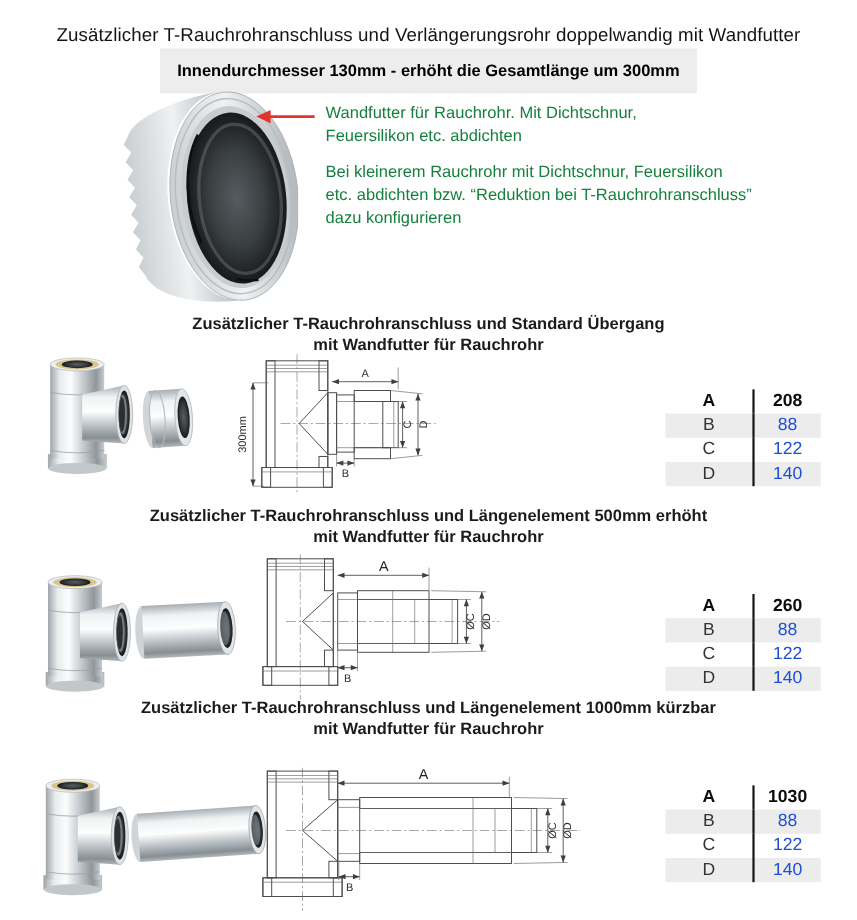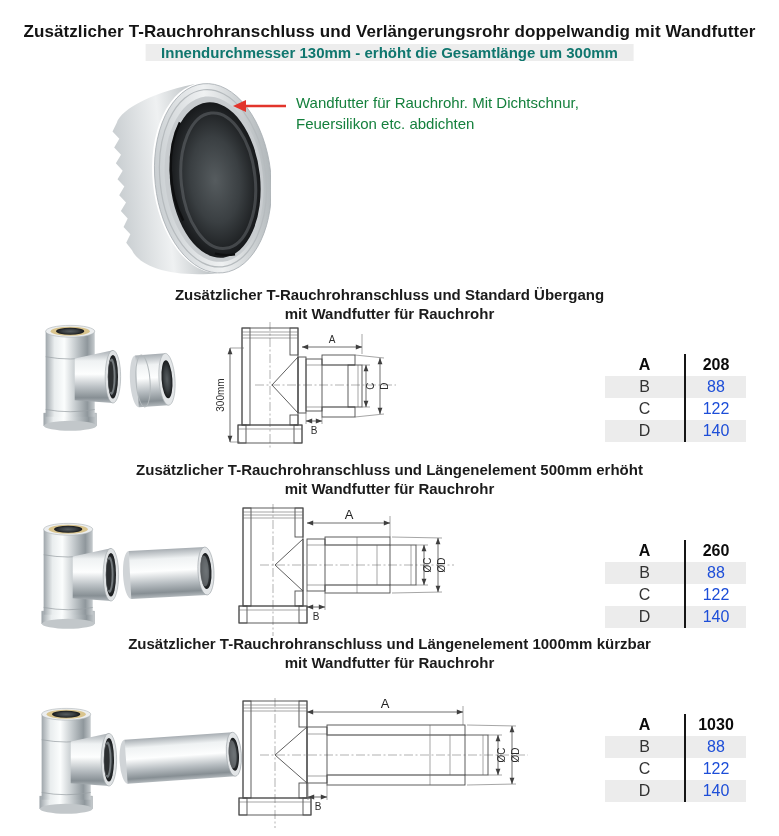--- a/index.html
+++ b/index.html
@@ -5,26 +5,26 @@
   * { margin:0; padding:0; box-sizing:border-box; }
   html,body { background:#ffffff; }
   body {
     position:relative; width:779px; height:836px; overflow:hidden;
     font-family:"Liberation Sans", sans-serif; color:#222;
   }
   .abs { position:absolute; }
 
   .page-title {
     position:absolute; top:22px; left:0; width:779px; text-align:center;
-    font-size:17px; font-weight:bold; color:#141414; letter-spacing:0.1px;
+    font-size:17px; font-weight:normal; color:#141414; letter-spacing:0.1px;
   }
   .page-subtitle {
     position:absolute; top:44px; left:50%; transform:translateX(-50%);
-    background:#ededed; padding:0 16px; white-space:nowrap;
-    font-size:15px; font-weight:bold; color:#0f766e;
+    background:#ededed; padding:12px 16px; white-space:nowrap;
+    font-size:15px; font-weight:bold; color:#000000;
   }
 
   .intro-text { position:absolute; left:296px; top:92px; width:470px; }
   .intro-text p {
     white-space:pre-line; font-size:15px; line-height:21px; color:#15803d;
     margin-bottom:12px;
   }
 
   .sec-heading {
     position:absolute; left:0; width:779px; text-align:center;
@@ -130,20 +130,23 @@
 </svg>
 
 <svg class="abs" style="left:230px;top:96px" width="60" height="20" viewBox="0 0 60 20">
   <line x1="13" y1="10" x2="56" y2="10" stroke="#e2342b" stroke-width="2.4"></line>
   <polygon points="3,10 16,4 16,16" fill="#e2342b"></polygon>
 </svg>
 
 <div class="intro-text">
   <p>Wandfutter für Rauchrohr. Mit Dichtschnur,
 Feuersilikon etc. abdichten</p>
+  <p>Bei kleinerem Rauchrohr mit Dichtschnur, Feuersilikon
+etc. abdichten bzw. “Reduktion bei T-Rauchrohranschluss”
+dazu konfigurieren</p>
 </div>
 
 <div class="sec-heading" style="top:285px">Zusätzlicher T-Rauchrohranschluss und Standard Übergang
 mit Wandfutter für Rauchrohr</div>
 
 <svg class="abs" style="left:10px;top:318px" width="185" height="127" viewBox="0 0 185 127">
   <use href="#tpiece" x="12" y="4" width="100" height="114"></use>
   <g transform="rotate(-4 147 62)">
     <ellipse cx="127" cy="62" rx="7" ry="26" fill="#d2d6d9"></ellipse>
     <rect x="127" y="36" width="30" height="52" fill="url(#metalH)"></rect>

